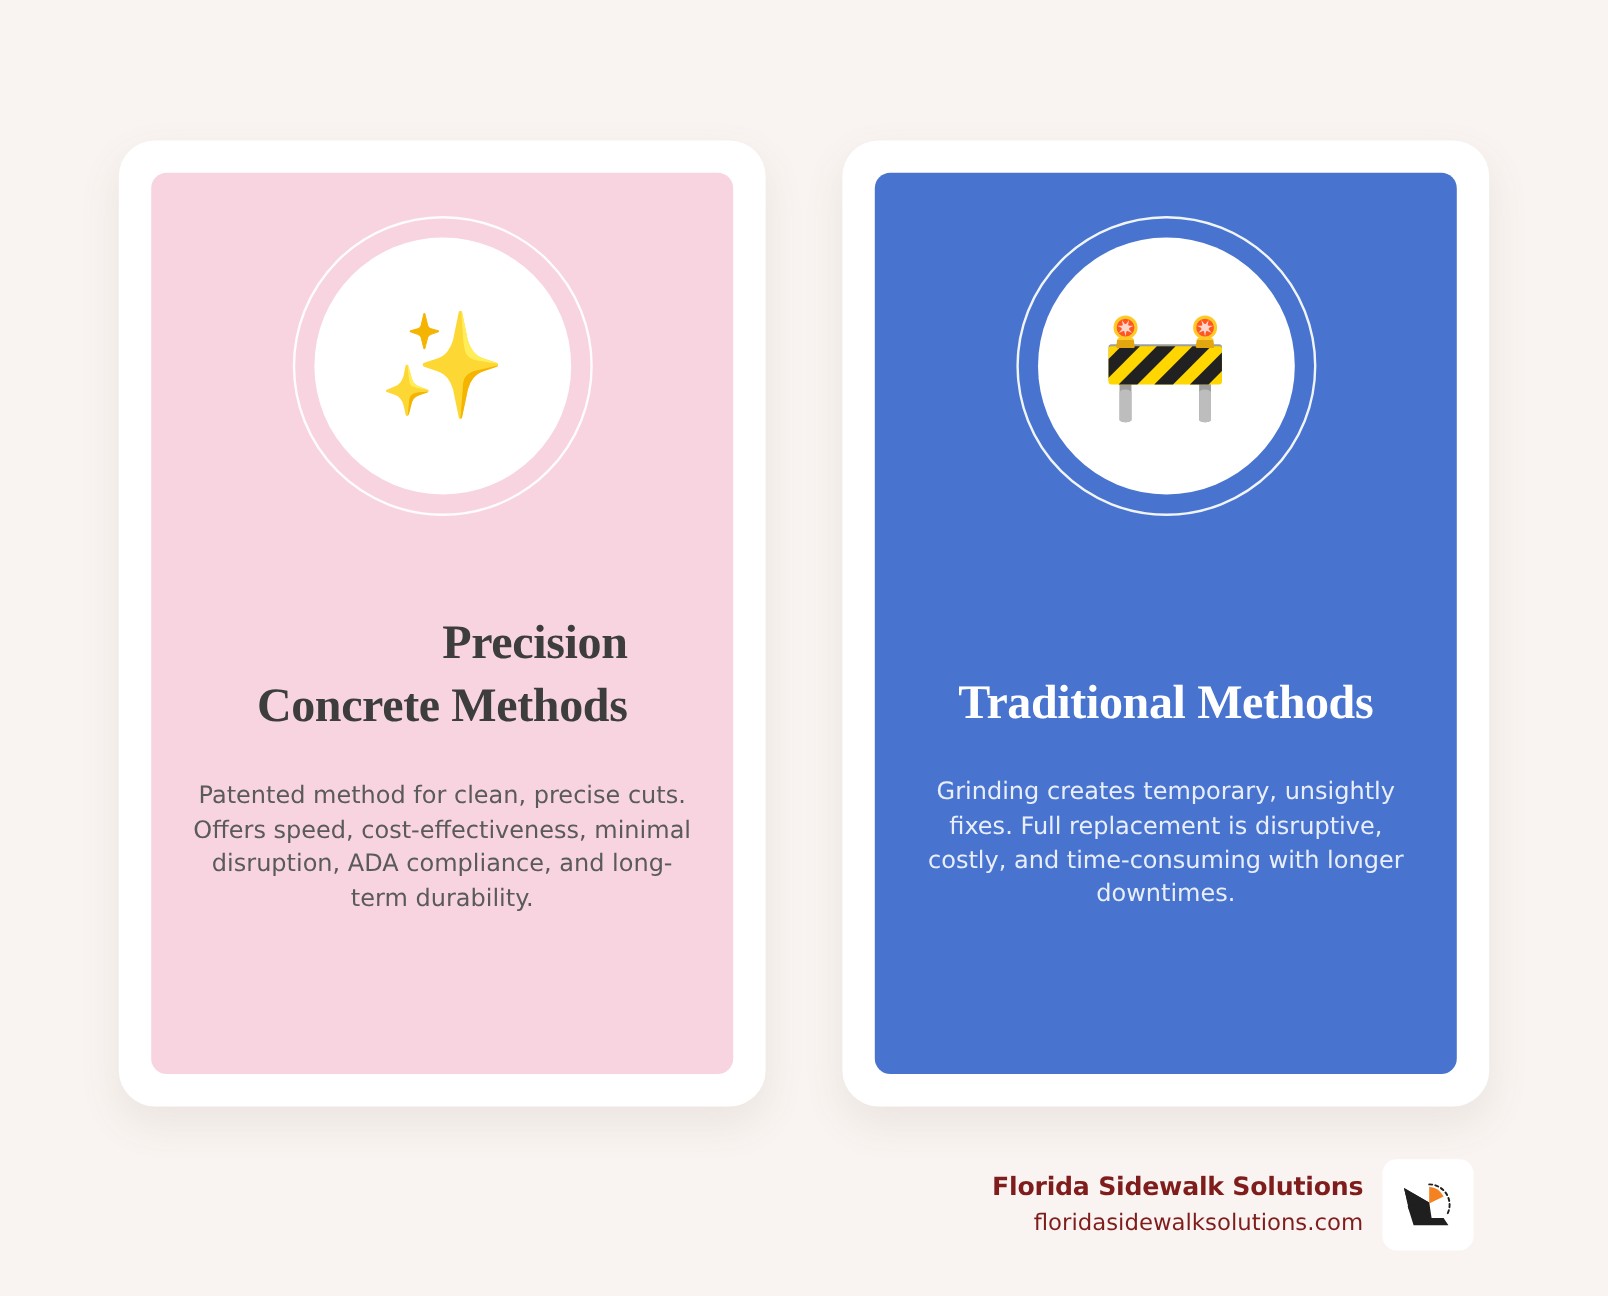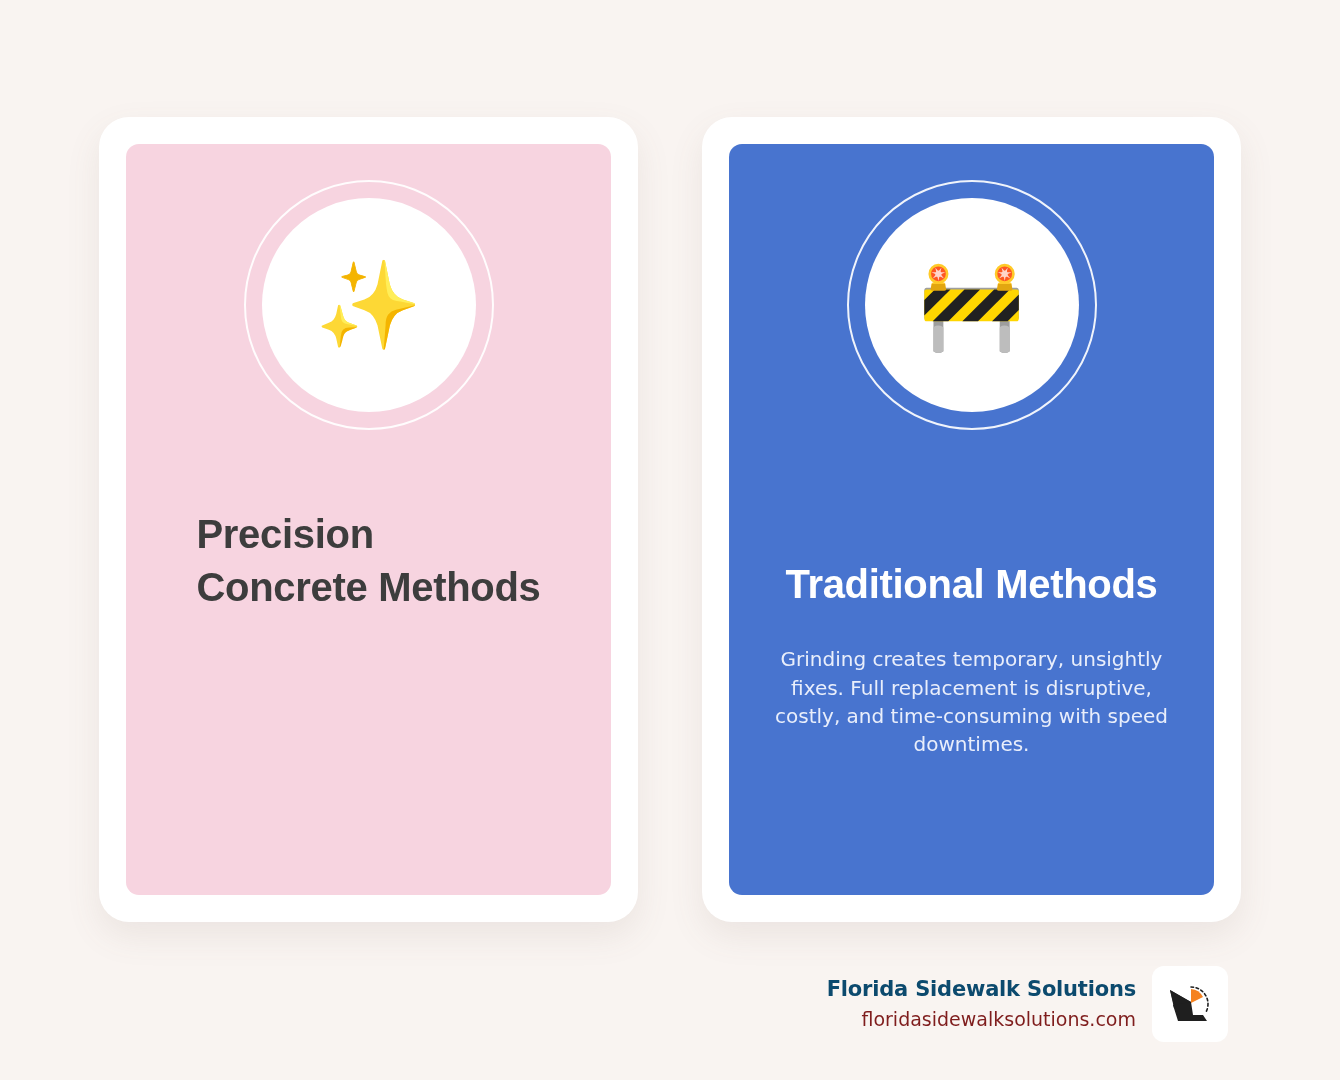--- a/index.html
+++ b/index.html
@@ -82,25 +82,25 @@
   .medallion .glyph {
     position: relative;
     font-size: 86px;
     line-height: 1;
     z-index: 2;
     font-family: "DejaVu Sans", sans-serif;
   }
 
   
   .card-title {
-    font-family: Liberation Sans, sans-serif;
+    font-family: Liberation Serif, serif;
     font-weight: bold;
     font-size: 40px;
     line-height: 1.33;
-    text-align: left;
+    text-align: right;
     letter-spacing: -0.3px;
     padding: 0 24px;
   }
 
   .card-body {
     font-family: "DejaVu Sans", sans-serif;
     font-size: 20px;
     line-height: 1.42;
     text-align: center;
     padding: 0 34px;
@@ -121,21 +121,21 @@
     align-items: center;
     gap: 16px;
   }
 
   .brand-text { text-align: right; }
 
   .brand-name {
     font-family: "DejaVu Sans", sans-serif;
     font-weight: bold;
     font-size: 21px;
-    color: #0c4a6e;
+    color: #7f1d1d;
     letter-spacing: -0.2px;
     line-height: 1.35;
     text-align: right;
   }
 
   .brand-url {
     font-family: "DejaVu Sans", sans-serif;
     font-size: 19px;
     color: #7f1d1d;
     line-height: 1.45;
@@ -165,35 +165,36 @@
         <div class="ring"></div>
         <div class="disc"></div>
         <span class="glyph">✨</span>
       </div>
 
       <h2 class="card-title">
         <span>Precision</span><br>
         <span>Concrete Methods</span>
       </h2>
 
+      <p class="card-body">Patented method for clean, precise cuts. Offers speed, cost-effectiveness, minimal disruption, ADA compliance, and long-term durability.</p>
     </div>
   </div>
 
   <div class="card-shell">
     <div class="card-panel blue">
 
       <div class="medallion">
         <div class="ring"></div>
         <div class="disc"></div>
         <span class="glyph">🚧</span>
       </div>
 
       <h2 class="card-title">Traditional Methods</h2>
 
-      <p class="card-body">Grinding creates temporary, unsightly fixes. Full replacement is disruptive, costly, and time-consuming with speed downtimes.</p>
+      <p class="card-body">Grinding creates temporary, unsightly fixes. Full replacement is disruptive, costly, and time-consuming with longer downtimes.</p>
     </div>
   </div>
 
 </div>
 
 <div class="brand">
   <div class="brand-text">
     <div class="brand-name">Florida Sidewalk Solutions</div>
     <div class="brand-url">floridasidewalksolutions.com</div>
   </div>

